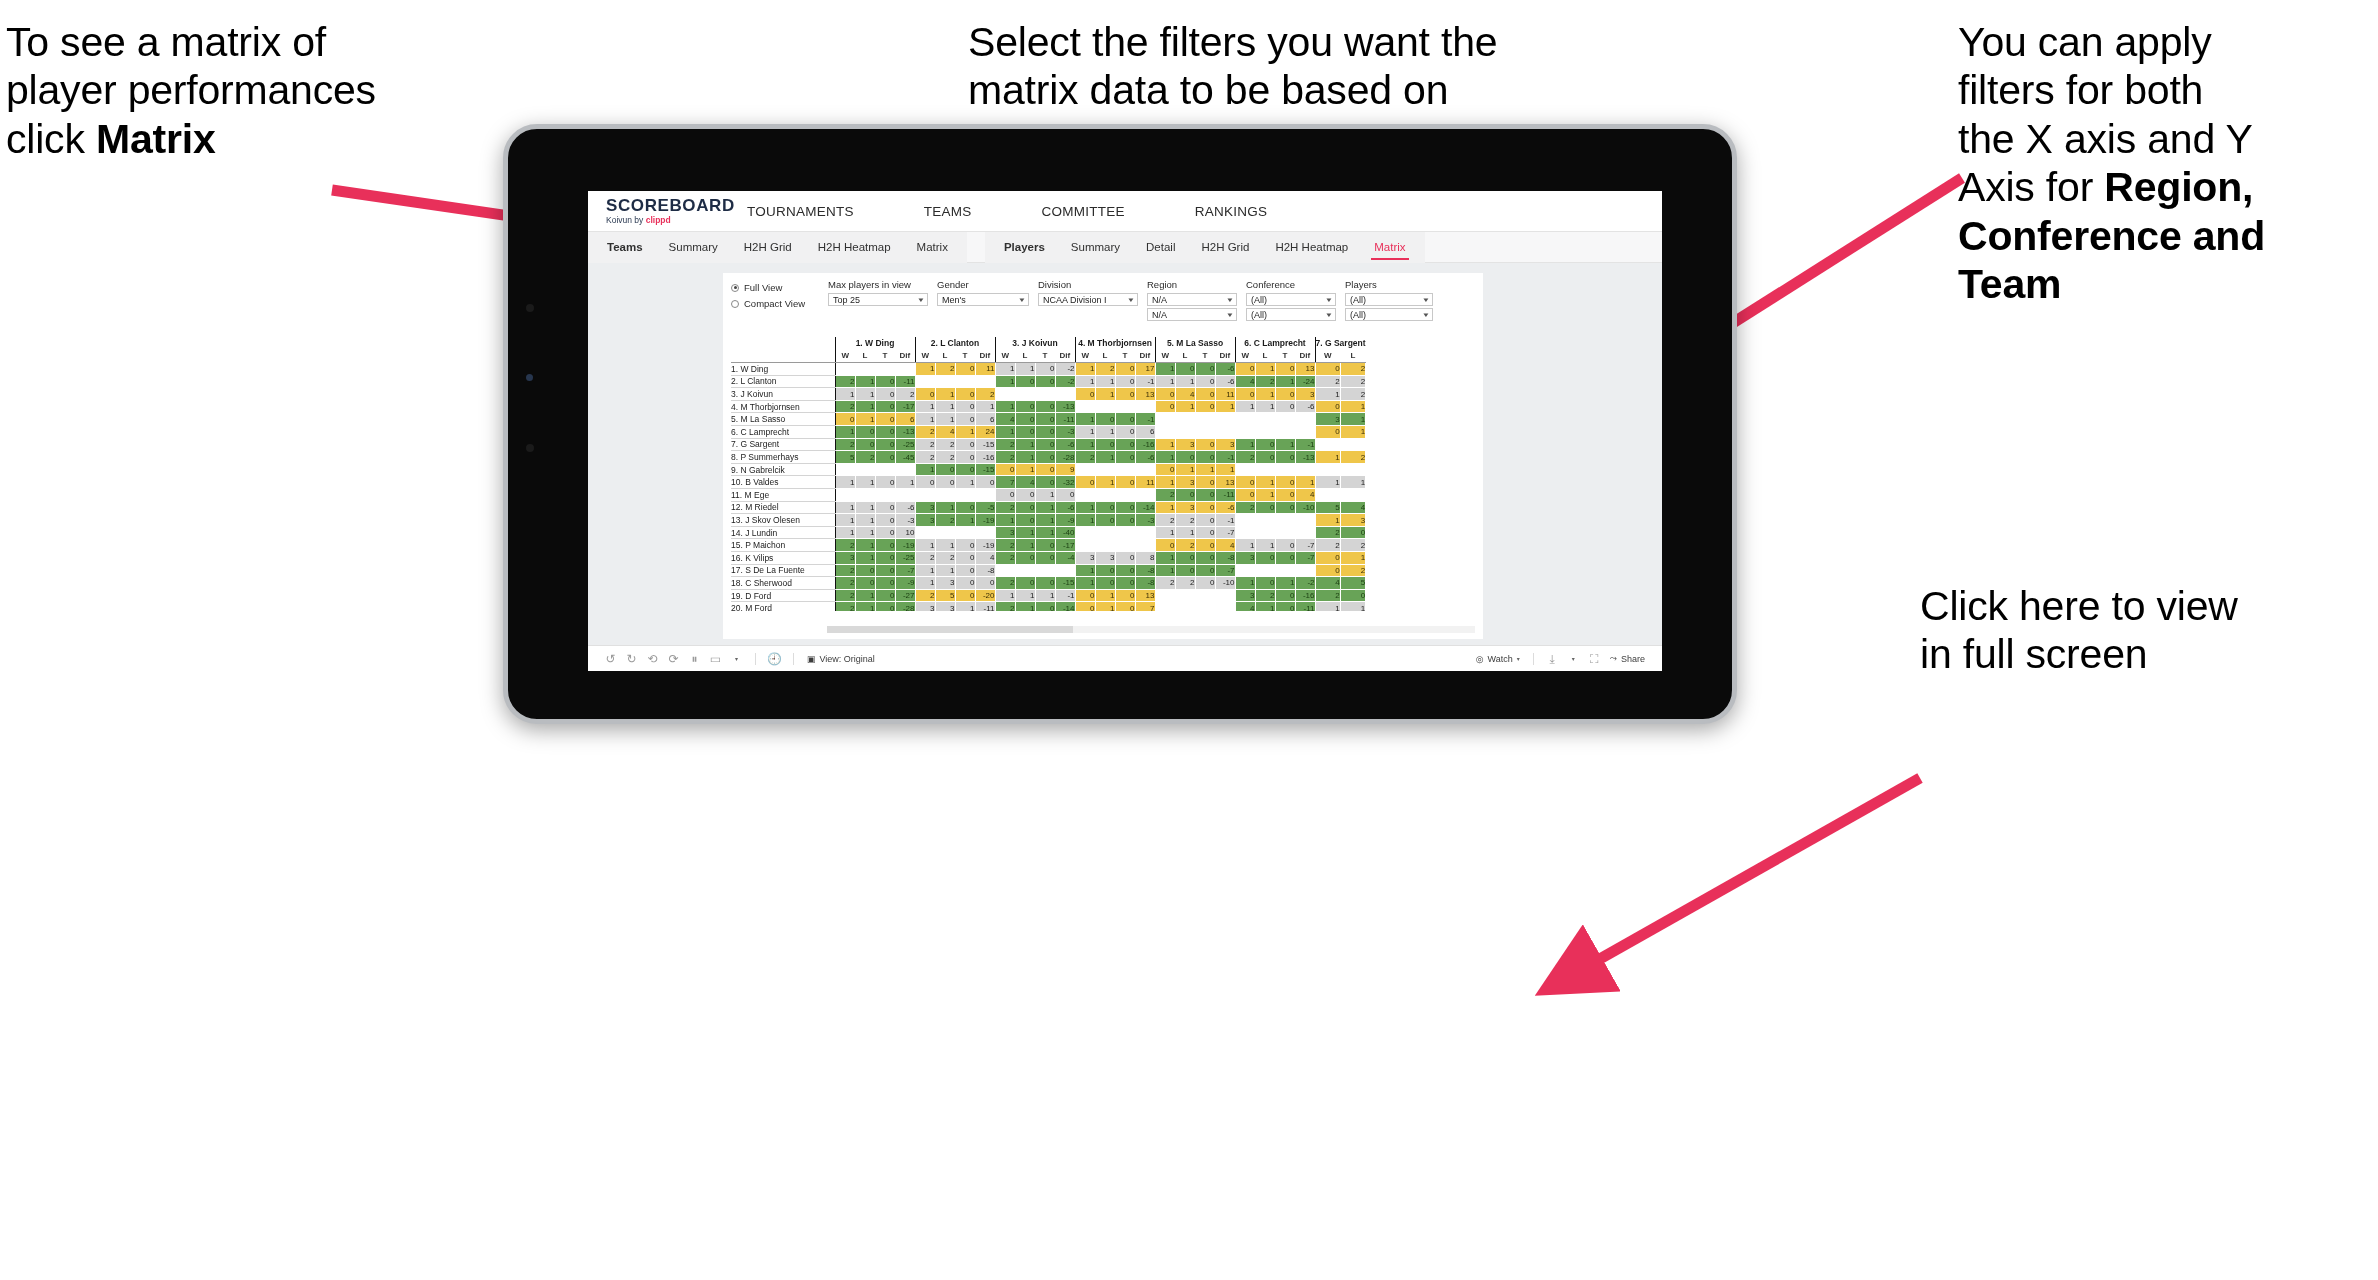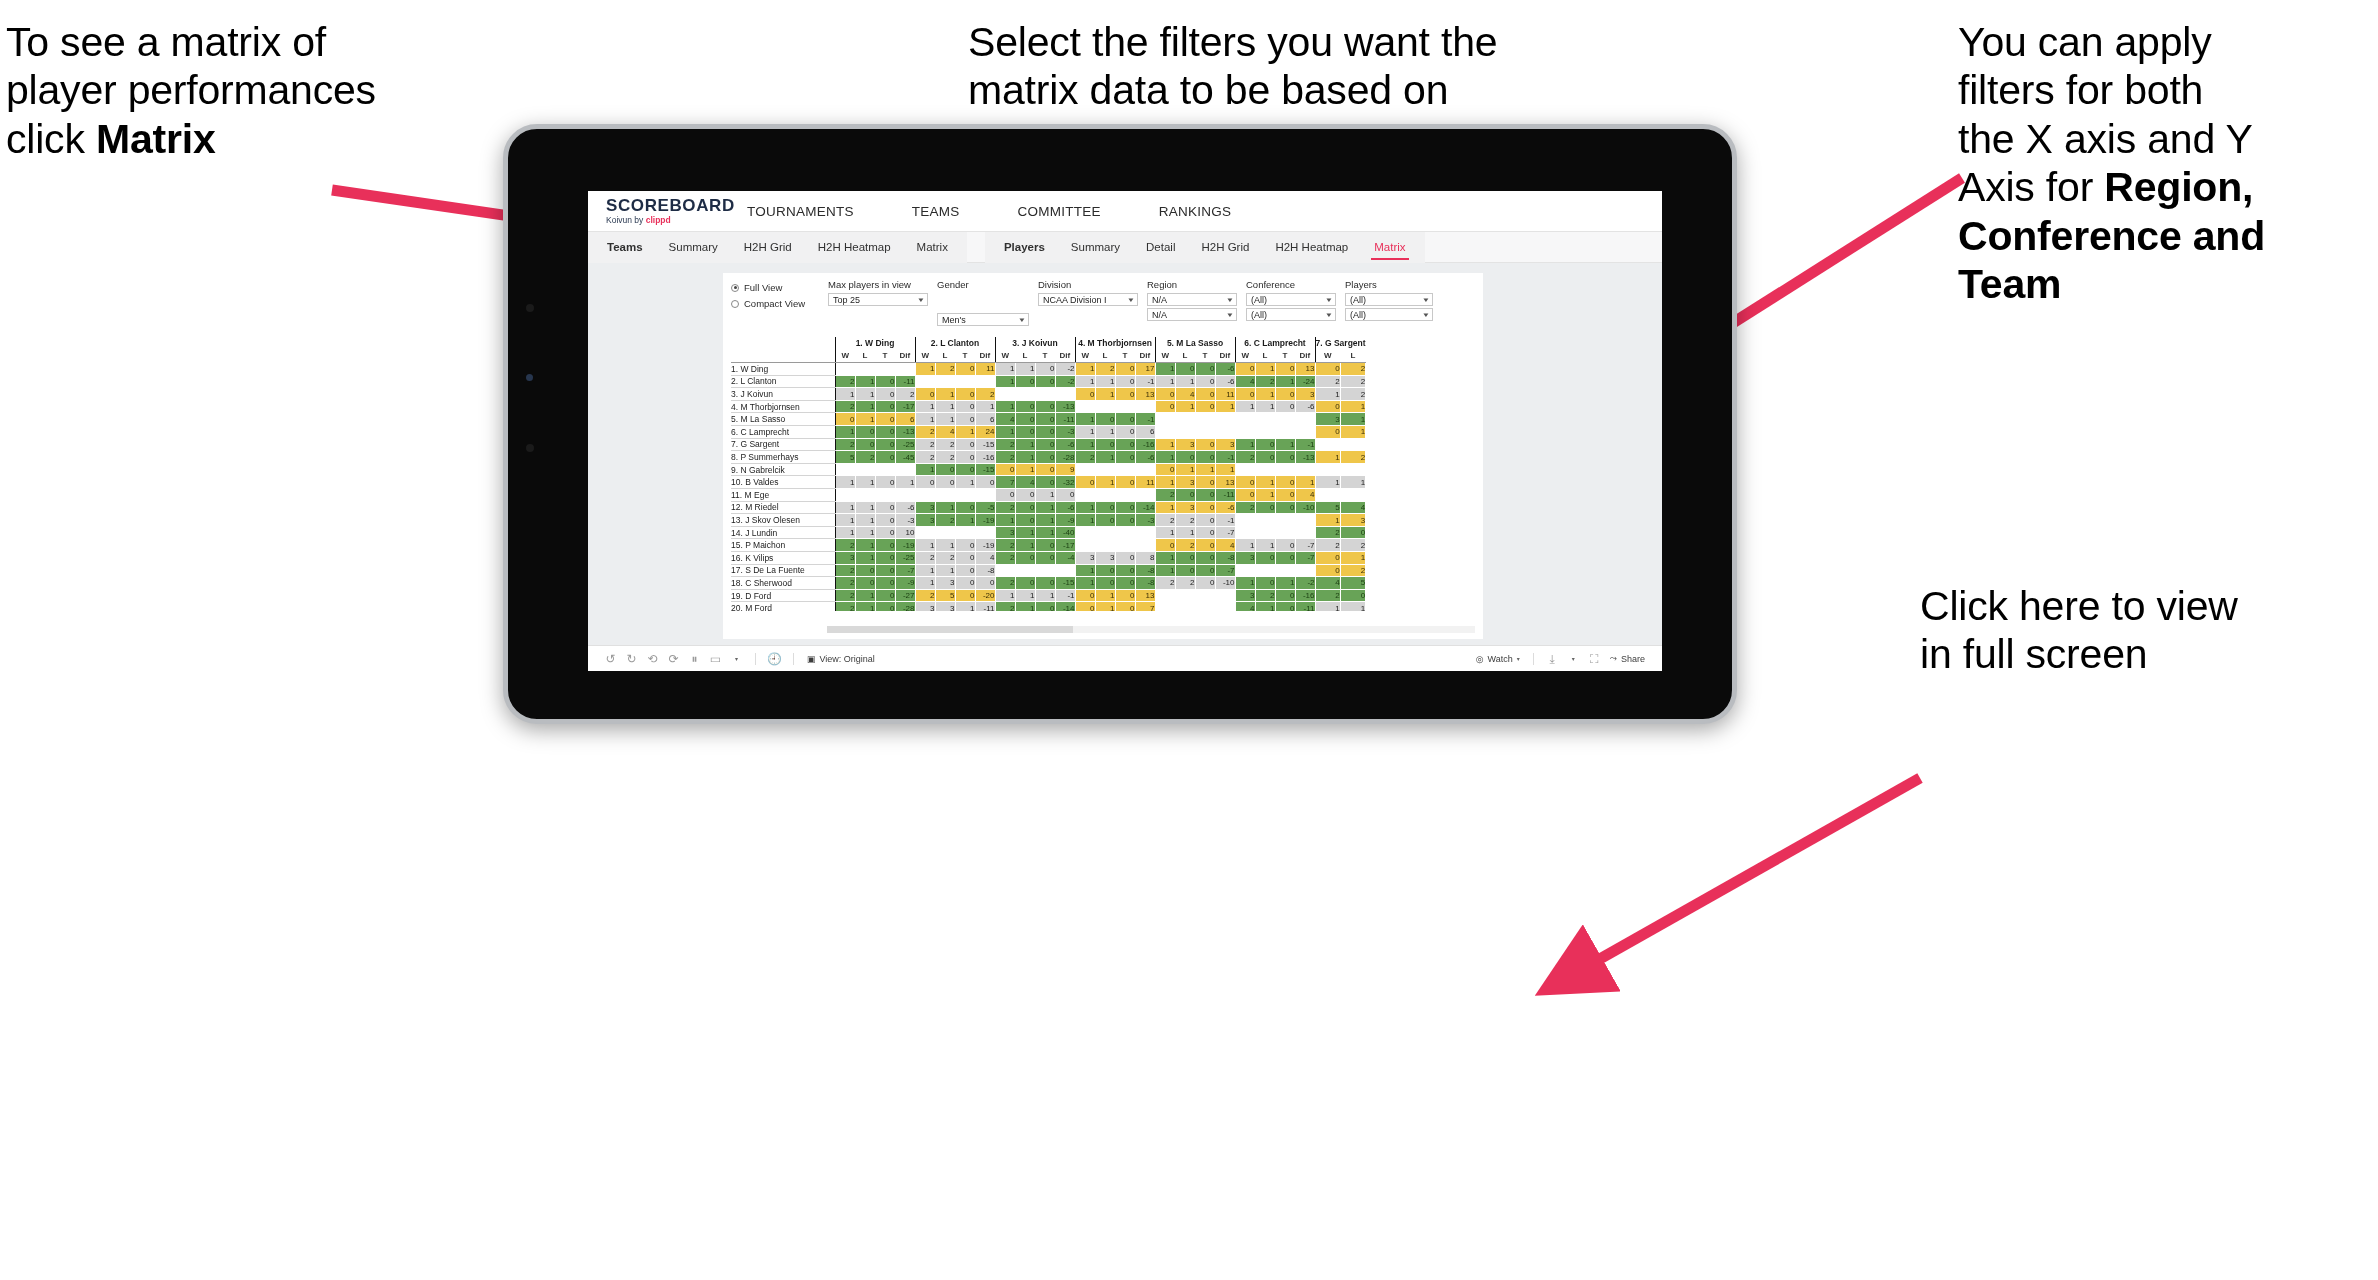--- a/index.html
+++ b/index.html
@@ -36,21 +36,21 @@
             background:#fff; overflow:hidden; }
 
   
   .appbar { height:41px; background:#fff; display:flex; align-items:center;
             border-bottom:1px solid #e3e3e3; }
   .logo-wrap { width:132px; padding-left:18px; }
   .logo { font-family:"Liberation Sans", sans-serif; font-weight:700; font-size:17px;
           letter-spacing:.6px; color:#1e2c45; line-height:17px; }
   .logo-sub { font-size:8.5px; color:#2b3a52; margin-top:1px; }
   .logo-sub .brand { color:#e8305a; font-weight:700; }
-  .navtabs { display:flex; gap:4px; height:41px; }
+  .navtabs { display:flex; gap:16px; height:41px; }
   .navtab { font-size:13.5px; color:#2b2b2b; padding:0 27px; letter-spacing:.25px;
             line-height:41px; cursor:pointer; }
 
   
   .subbar { height:31px; background:#f7f7f8; display:flex; align-items:center;
             border-bottom:1px solid #e3e3e3; position:relative; }
   .subgroup { display:flex; align-items:center; height:31px; }
   .subgroup.g1 { background:#f1f1f2; padding:0 6px; }
   .subgroup.g2 { background:#f1f1f2; padding:0 6px; margin-left:18px;}
   .subtab { font-size:11.5px; color:#313131; padding:0 13px; line-height:31px;
@@ -72,21 +72,21 @@
   .radio-row { display:flex; align-items:center; gap:5px; height:13px; margin-bottom:3px;}
   .radio-dot { width:8px;height:8px;border-radius:50%;border:1px solid #888; background:#fff;
                position:relative; flex:none;}
   .radio-dot.on::after{content:"";position:absolute;inset:1.5px;border-radius:50%;background:#444;}
   .radio-lbl { font-size:9.5px; color:#2b2b2b; }
   .flabel { font-size:9.5px; color:#2b2b2b; margin-bottom:2px; height:12px;}
   .fsel { height:13px; border:1px solid #c8c8c8; background:#fff; display:flex;
           align-items:center; justify-content:space-between; padding:0 3px 0 4px;
           font-size:9px; color:#1e1e1e; margin-bottom:2px; }
   .fsel .cv { font-size:6px; color:#555; transform:scaleX(1.4); }
-  .w1 { width:100px; } .w2 { width:92px;gap:20px; } .w3 { width:100px; }
+  .w1 { width:100px; } .w2 { width:92px; } .w3 { width:100px; }
   .w4 { width:90px; } .w5 { width:90px; } .w6 { width:88px; }
   .fcol { margin-right:9px; }
 
   
   .mwrap { position:absolute; left:8px; right:8px; top:64px; bottom:28px; overflow:hidden; }
   table.mx { border-collapse:collapse; table-layout:fixed; font-size:8px;
              font-family:"Liberation Sans", sans-serif; color:#222; }
   table.mx td, table.mx th { padding:0; }
   .rowhdr { width:104px; height:12.6px; font-size:8.5px; text-align:left; padding-left:3px;
             color:#1b1b1b; border-bottom:1px solid #d4d4d4; font-weight:400;

